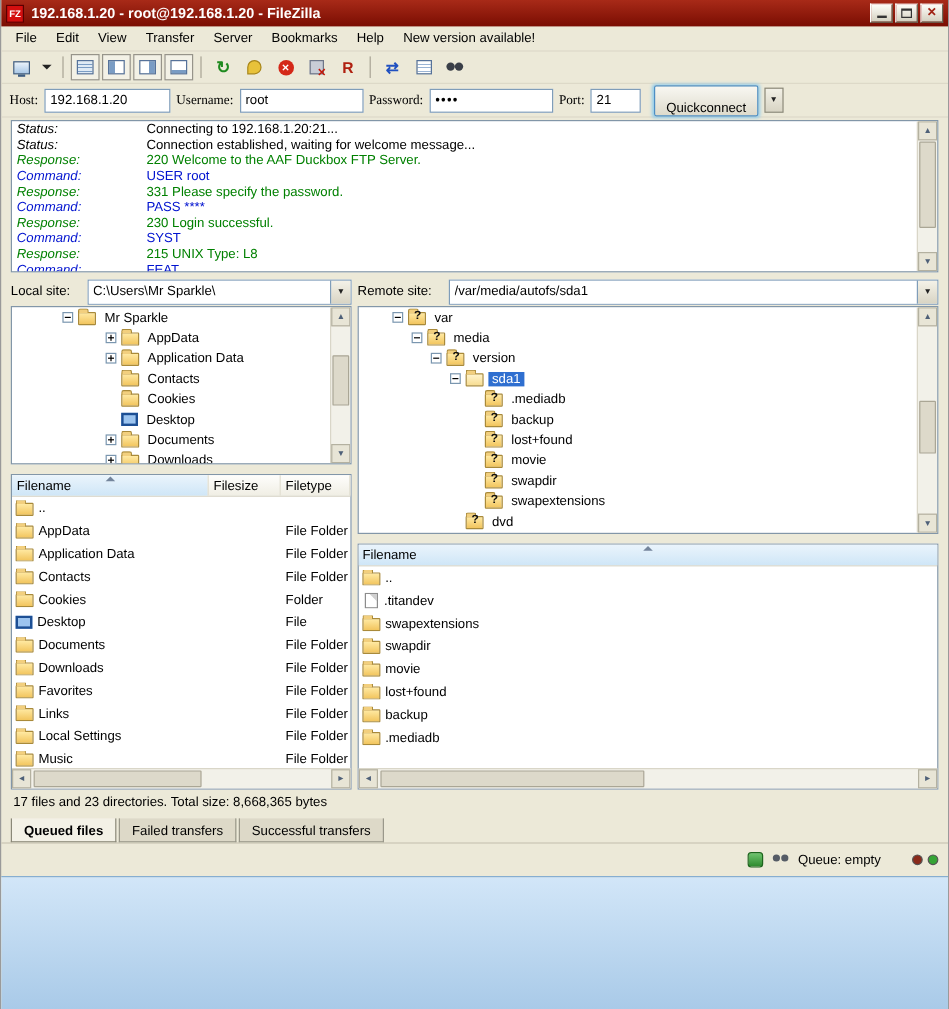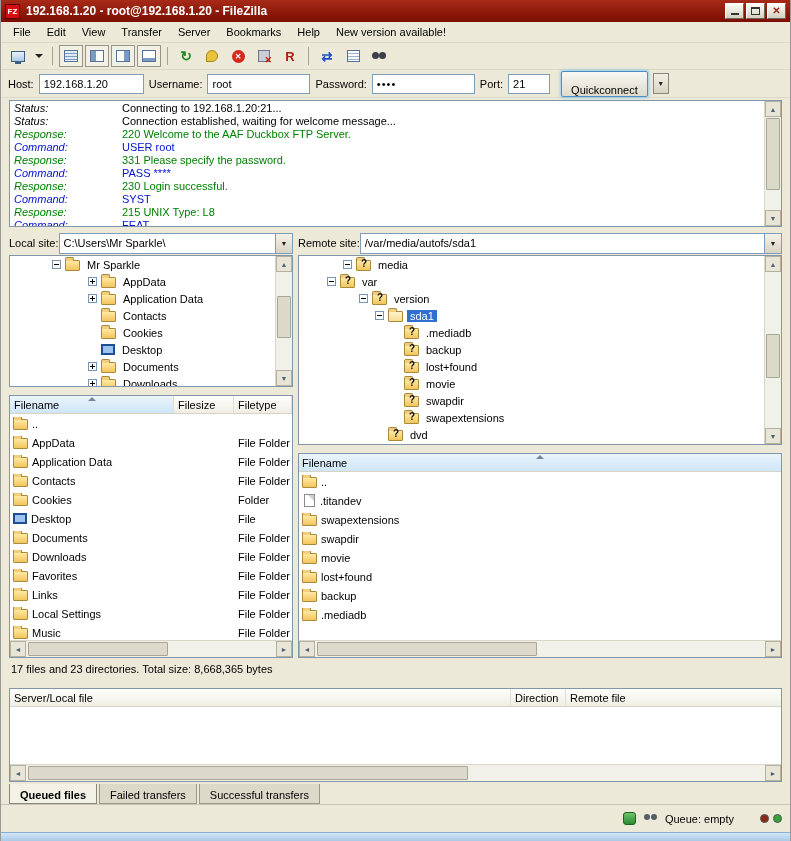--- a/index.html
+++ b/index.html
@@ -40,21 +40,21 @@
   .i-server::after { content:"✕"; position:absolute; right:-3px; bottom:-4px; color:#c41808; font-size:9px; font-weight:bold; }
   .i-r { color:#b02010; font-weight:bold; font-size:13px; }
   .i-compare { color:#2050c0; font-size:13px; font-weight:bold; line-height:1; }
   .i-lines { width:13px; height:12px; border:1px solid #56729a; background:repeating-linear-gradient(#fff 0 2px,#9ab4d4 2px 3px); }
   .i-binoc { width:14px; height:8px; position:relative; }
   .i-binoc::before,.i-binoc::after { content:""; position:absolute; top:0; width:7px; height:7px; border-radius:50%; background:#3a3f48; }
   .i-binoc::before{left:0;} .i-binoc::after{right:0;}
 
   
   .qc { height:28px; flex:none; display:flex; align-items:center; gap:5px; padding:0 7px; border-bottom:1px solid #ddd9c8; }
-  .qc label { white-space:nowrap; }
+  .qc label { white-space:nowrap;font-family:Liberation Serif, serif; }
   .qc input { height:20px; border:1px solid #7f9db9; background:#fff; padding:1px 4px; font:11px "Liberation Sans",sans-serif; }
   .qc-host{width:105px;} .qc-user{width:103px;} .qc-pass{width:103px; letter-spacing:1px;} .qc-port{width:42px;}
   .qc-btn { height:21px; padding:12px 9px; margin-left:6px; background:linear-gradient(#f8f7f2,#dedbcc); border:1px solid #4d8ec4; border-radius:2px; box-shadow:0 0 3px 1px #8ecbec; font:11px "Liberation Sans",sans-serif; }
   .qc-caret { width:16px; height:21px; background:linear-gradient(#f2f0e6,#d8d4c4); border:1px solid #8a8878; display:flex; align-items:center; justify-content:center; font-size:7px; color:#222; }
 
   
   .log-wrap { margin:2px 8px 4px; height:127px; flex:none; border:1px solid #8296a8; background:#fff; position:relative; overflow:hidden; }
   .log-lines { position:absolute; inset:0 18px 0 0; overflow:hidden; padding:1px 0 0 4px; }
   .log-line { height:13px; line-height:13px; white-space:nowrap; }
   .log-label { display:inline-block; width:108px;font-style:italic; }
@@ -67,21 +67,21 @@
   .sb-thumb { position:absolute; background:#ddd9ca; border:1px solid #aaa695; border-radius:1px; }
   .vsb .sb-thumb { left:1px; right:1px; }
   .hsb { height:17px; flex:none; background:#f2f1e9; border-top:1px solid #d9d6c8; position:relative; }
   .hsb .sb-btn.left{position:absolute; left:0; top:0;} .hsb .sb-btn.right{position:absolute; right:0; top:0;}
   .hsb .sb-thumb { top:1px; height:14px; }
 
   
   .panes { display:flex; padding:0 8px; gap:5px; flex:none; }
   .pane-local { width:284px; flex:none; display:flex; flex-direction:column; }
   .pane-remote { flex:1; display:flex; flex-direction:column; min-width:0; }
-  .sitebar { height:24px; flex:none; display:flex; align-items:center; gap:0; }
+  .sitebar { height:24px; flex:none; display:flex; align-items:center; gap:14px; }
   .combo { flex:1; display:flex; height:21px; border:1px solid #7f9db9; background:#fff; min-width:0; }
   .combo input { flex:1; border:0; padding:1px 4px; font:11px "Liberation Sans",sans-serif; min-width:0; }
   .combo .drop { width:17px; background:linear-gradient(#f4f2e8,#d8d4c4); border-left:1px solid #7f9db9; display:flex; align-items:center; justify-content:center; font-size:7px; color:#222; }
 
   .tree { border:1px solid #8296a8; background:#fff; position:relative; overflow:hidden; flex:none; }
   .tree-local { height:132px; } .tree-remote { height:190px; }
   .tree-inner { position:absolute; inset:0 18px 0 0; overflow:hidden; }
   .trow { height:17px; display:flex; align-items:center; white-space:nowrap; }
   .exp { width:9px; height:9px; border:1px solid #7a96af; background:#fff; flex:none; margin-right:4px; position:relative; }
   .exp::before { content:""; position:absolute; left:1px; right:1px; top:3px; height:1px; background:#000; }
@@ -429,29 +429,29 @@
     <div class="pane-remote">
       <div class="sitebar">
         <label>Remote site:</label>
         <span class="combo">
           <input value="/var/media/autofs/sda1" style="">
           <span class="drop">▼</span>
         </span>
       </div>
       <div class="tree tree-remote">
         <div class="tree-inner">
+          <div class="trow" style="padding-left:28px">
+              <span class="exp"></span>
+              <span class="fold q"></span>
+              <span class="tlabel">var</span>
+            </div>
           <div class="trow" style="padding-left:44px">
               <span class="exp"></span>
               <span class="fold q"></span>
               <span class="tlabel">media</span>
-            </div>
-          <div class="trow" style="padding-left:28px">
-              <span class="exp"></span>
-              <span class="fold q"></span>
-              <span class="tlabel">var</span>
             </div>
           <div class="trow" style="padding-left:60px">
               <span class="exp"></span>
               <span class="fold q"></span>
               <span class="tlabel">version</span>
             </div>
           <div class="trow" style="padding-left:76px">
               <span class="exp"></span>
               <span class="fold open"></span>
               <span class="tlabel sel">sda1</span>
@@ -551,39 +551,20 @@
         </div>
         <div class="hsb">
           <span class="sb-btn left">◄</span>
           <span class="sb-thumb" style="left:18px; width:220px;"></span>
           <span class="sb-btn right">►</span>
         </div>
       </div>
     </div>
   </div>
 
-  <div class="queue-box">
-    <div class="lheader">
-      <div class="hcell qh1">
-          <span>Server/Local file</span>
-        </div>
-      <div class="hcell qh2">
-          <span>Direction</span>
-        </div>
-      <div class="hcell qh3">
-          <span>Remote file</span>
-        </div>
-    </div>
-    <div class="q-body"></div>
-    <div class="hsb">
-      <span class="sb-btn left">◄</span>
-      <span class="sb-thumb" style="left:18px; width:440px;"></span>
-      <span class="sb-btn right">►</span>
-    </div>
-  </div>
 
   <div class="tabs">
     <span class="tab active">Queued files</span>
     <span class="tab">Failed transfers</span>
     <span class="tab">Successful transfers</span>
   </div>
 
   <div class="statusbar">
     <span class="sbi-speed"></span>
     <span class="sbi-filter"></span>

